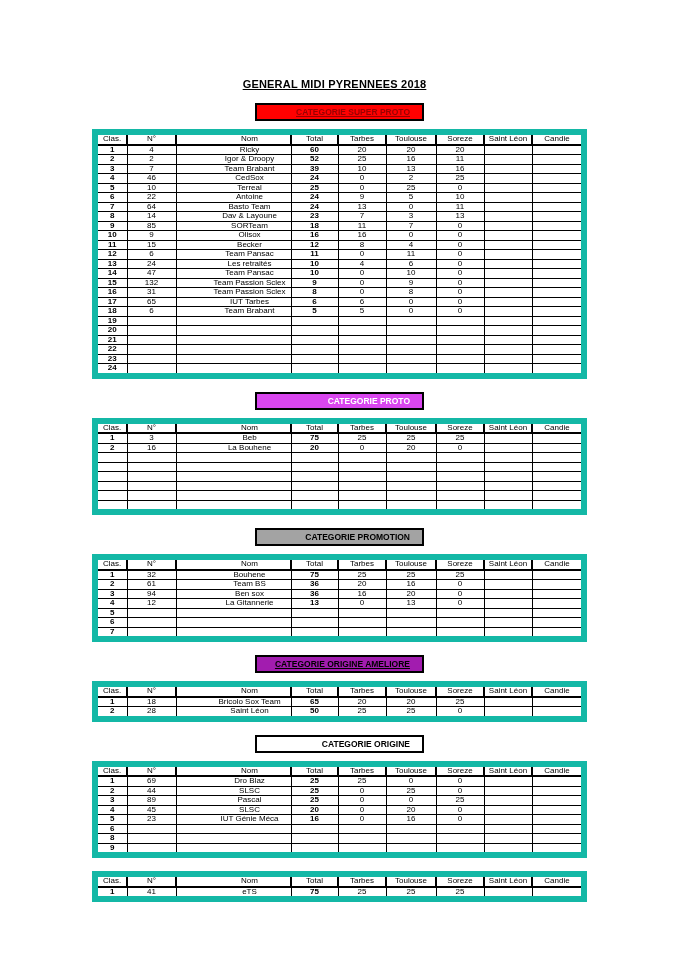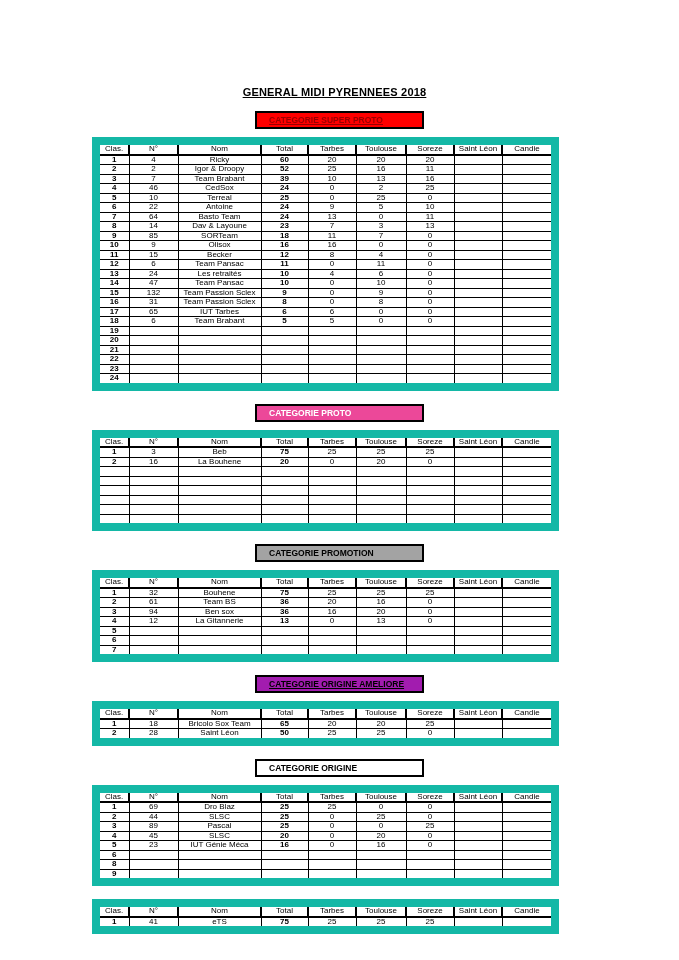--- a/index.html
+++ b/index.html
@@ -9,61 +9,61 @@
     color:#000;
     overflow:hidden;
   }
   .sheet{padding-top:78px;}
   .title{
     text-align:center;
     font-size:11px;
     font-weight:bold;
     text-decoration:underline;
     letter-spacing:.2px;
-    margin:8px 10px 6px 0;
+    margin:0 10px 6px 0;
   }
   .section{margin-top:13px;}
   .banner{
     width:141px;
     margin:0 auto 8px auto;
     border:2px solid #000;
-    text-align:left;
+    text-align:right;
     font-size:8.5px;
     font-weight:bold;
     padding:2px 12px;
     white-space:nowrap;
     overflow:hidden;
   }
   .banner.u{text-decoration:underline;}
   table.results{
     border-collapse:collapse;
     table-layout:fixed;
     width:456px;
     margin-left:92px;
-    border:8px solid #14b8a6;
+    border:6px solid #14b8a6;
   }
   table.results th{
     border:2px solid #000;
     font-weight:normal;
     background:#fff;
   }
   table.results td{border:1px solid #000;}
   table.results th, table.results td{
     font-size:8px;
     height:8.5px;
     line-height:1;
     text-align:center;
     vertical-align:middle;
     padding:0;
     overflow:hidden;
     white-space:nowrap;
   }
   table.results th:nth-child(1), table.results td:nth-child(1){width:28px;}
   table.results th:nth-child(2), table.results td:nth-child(2){width:47px;}
-  table.results th:nth-child(3), table.results td:nth-child(3){width:81px;}
+  table.results th:nth-child(3), table.results td:nth-child(3){width:81px;padding-left:32px;}
   table.results th:nth-child(4), table.results td:nth-child(4){width:45px;}
   table.results th:nth-child(5), table.results td:nth-child(5){width:46px;}
   table.results th:nth-child(6), table.results td:nth-child(6){width:48px;}
   table.results th:nth-child(7), table.results td:nth-child(7){width:46px;}
   table.results th:nth-child(8), table.results td:nth-child(8){width:46px;}
   table.results th:nth-child(9), table.results td:nth-child(9){width:48px;}
   table.results td:nth-child(1){font-weight:bold;}
   table.results td:nth-child(4){font-weight:bold;}
 </style>
 </head>
@@ -350,21 +350,21 @@
               <td></td>
               <td></td>
               <td></td>
               <td></td>
               <td></td>
             </tr>
           </tbody>
         </table>
       </div>
       <div class="section">
-        <div class="banner" style="background: #ec4899; color: rgb(255, 255, 255);">CATEGORIE PROTO</div>
+        <div class="banner" style="background: #d946ef; color: rgb(255, 255, 255);">CATEGORIE PROTO</div>
         <table class="results">
           <thead>
             <tr>
               <th>Clas.</th>
               <th>N°</th>
               <th>Nom</th>
               <th>Total</th>
               <th>Tarbes</th>
               <th>Toulouse</th>
               <th>Soreze</th>

